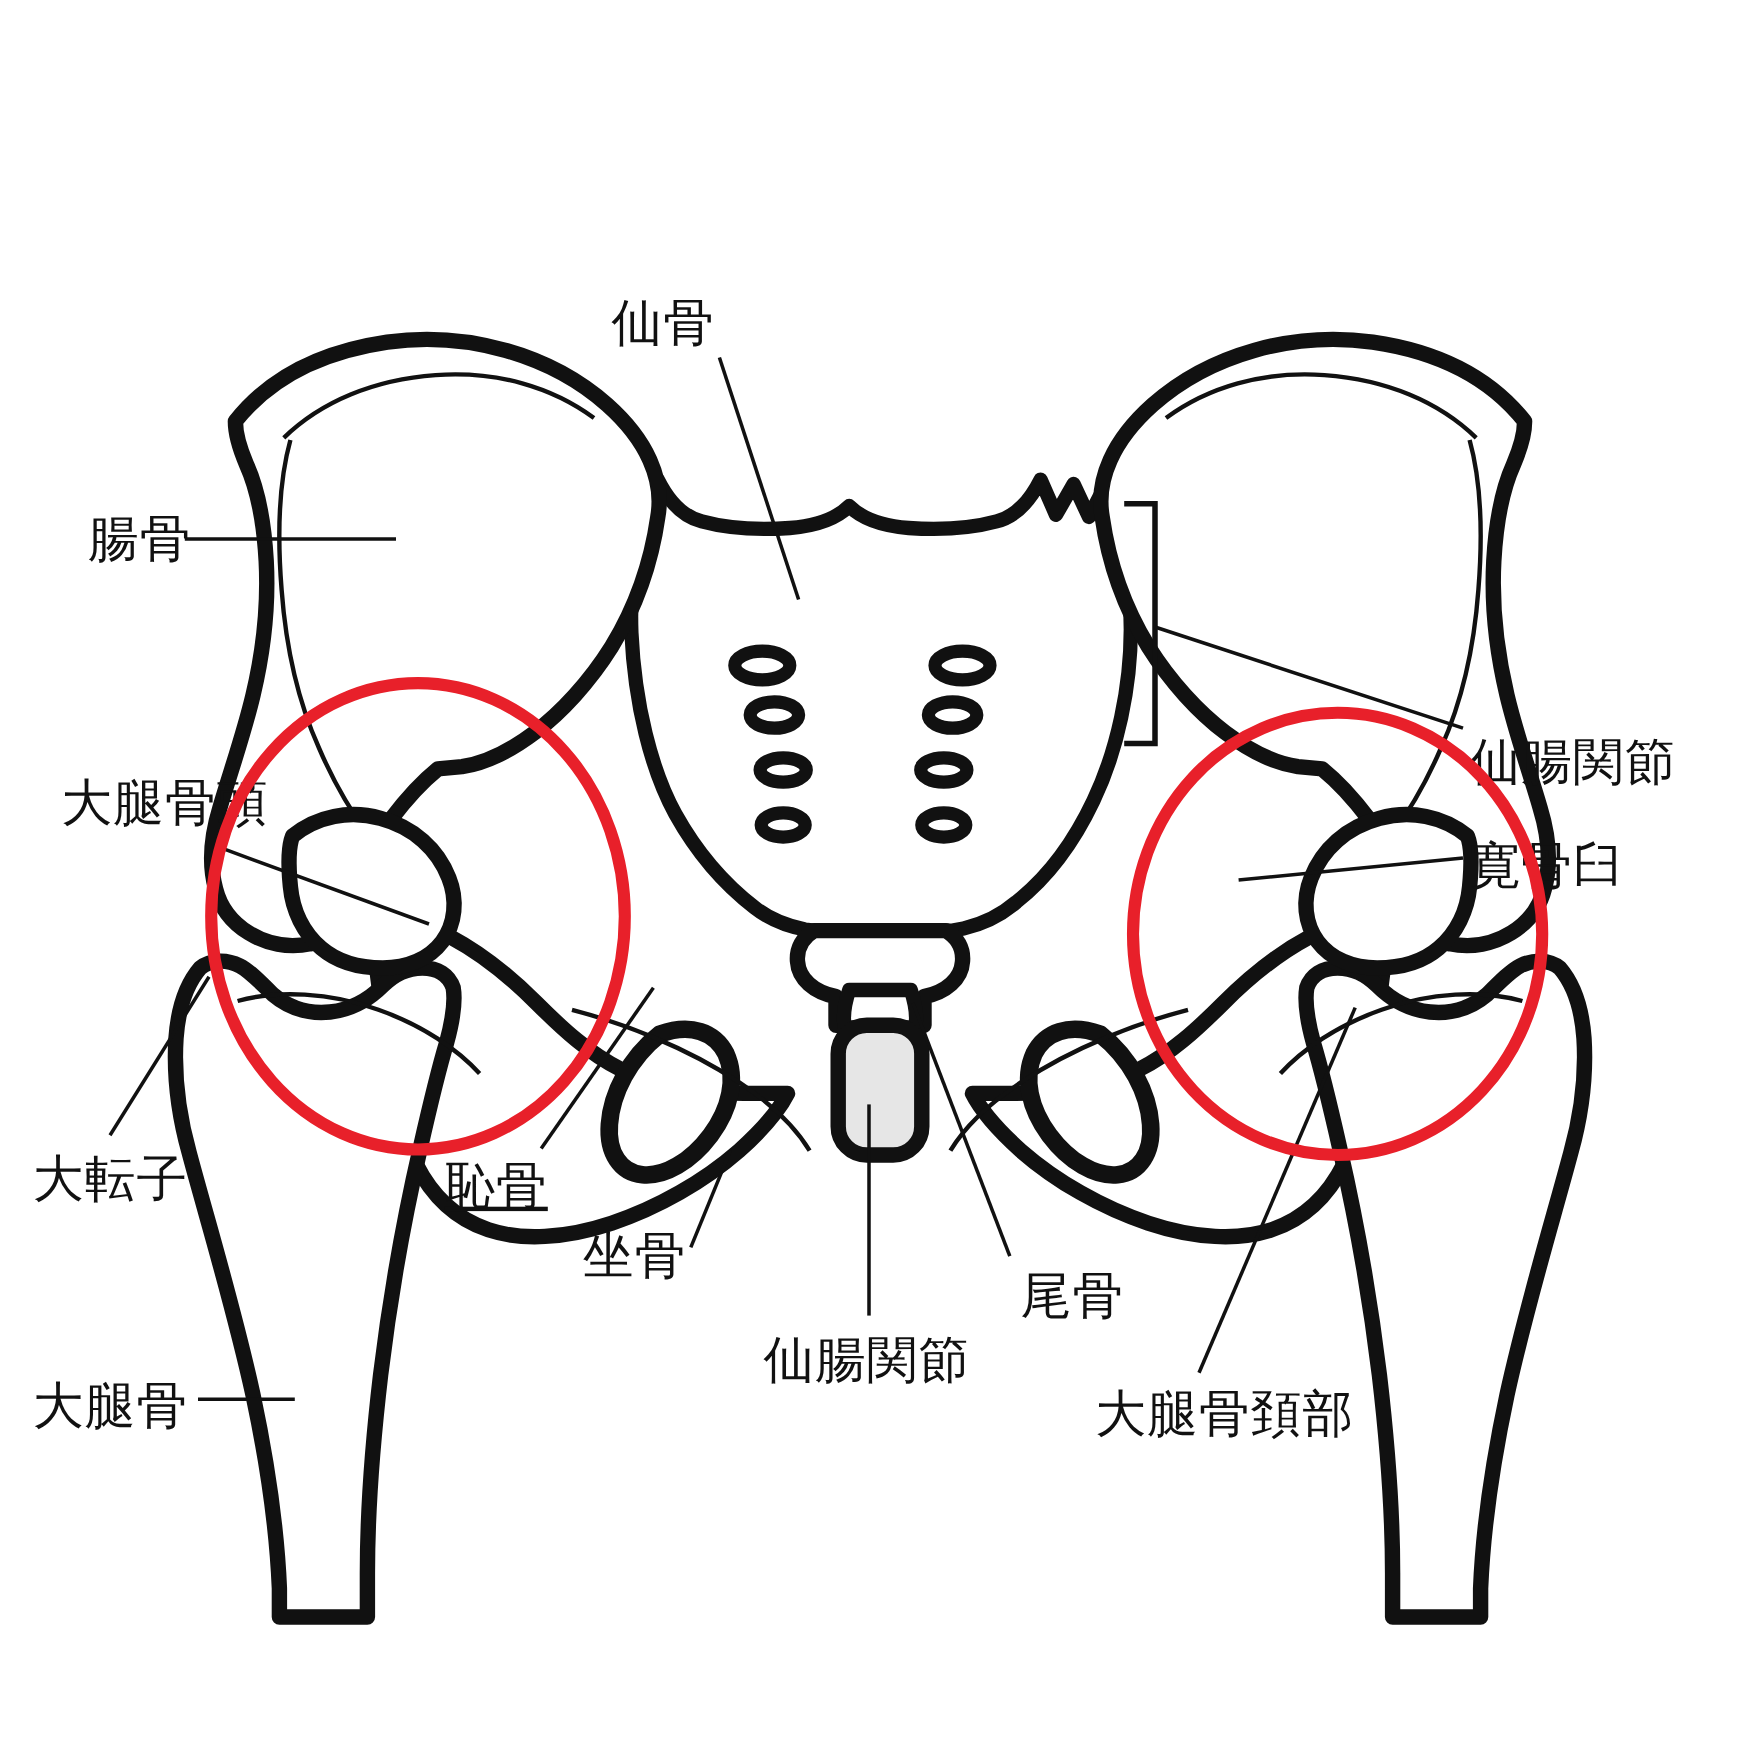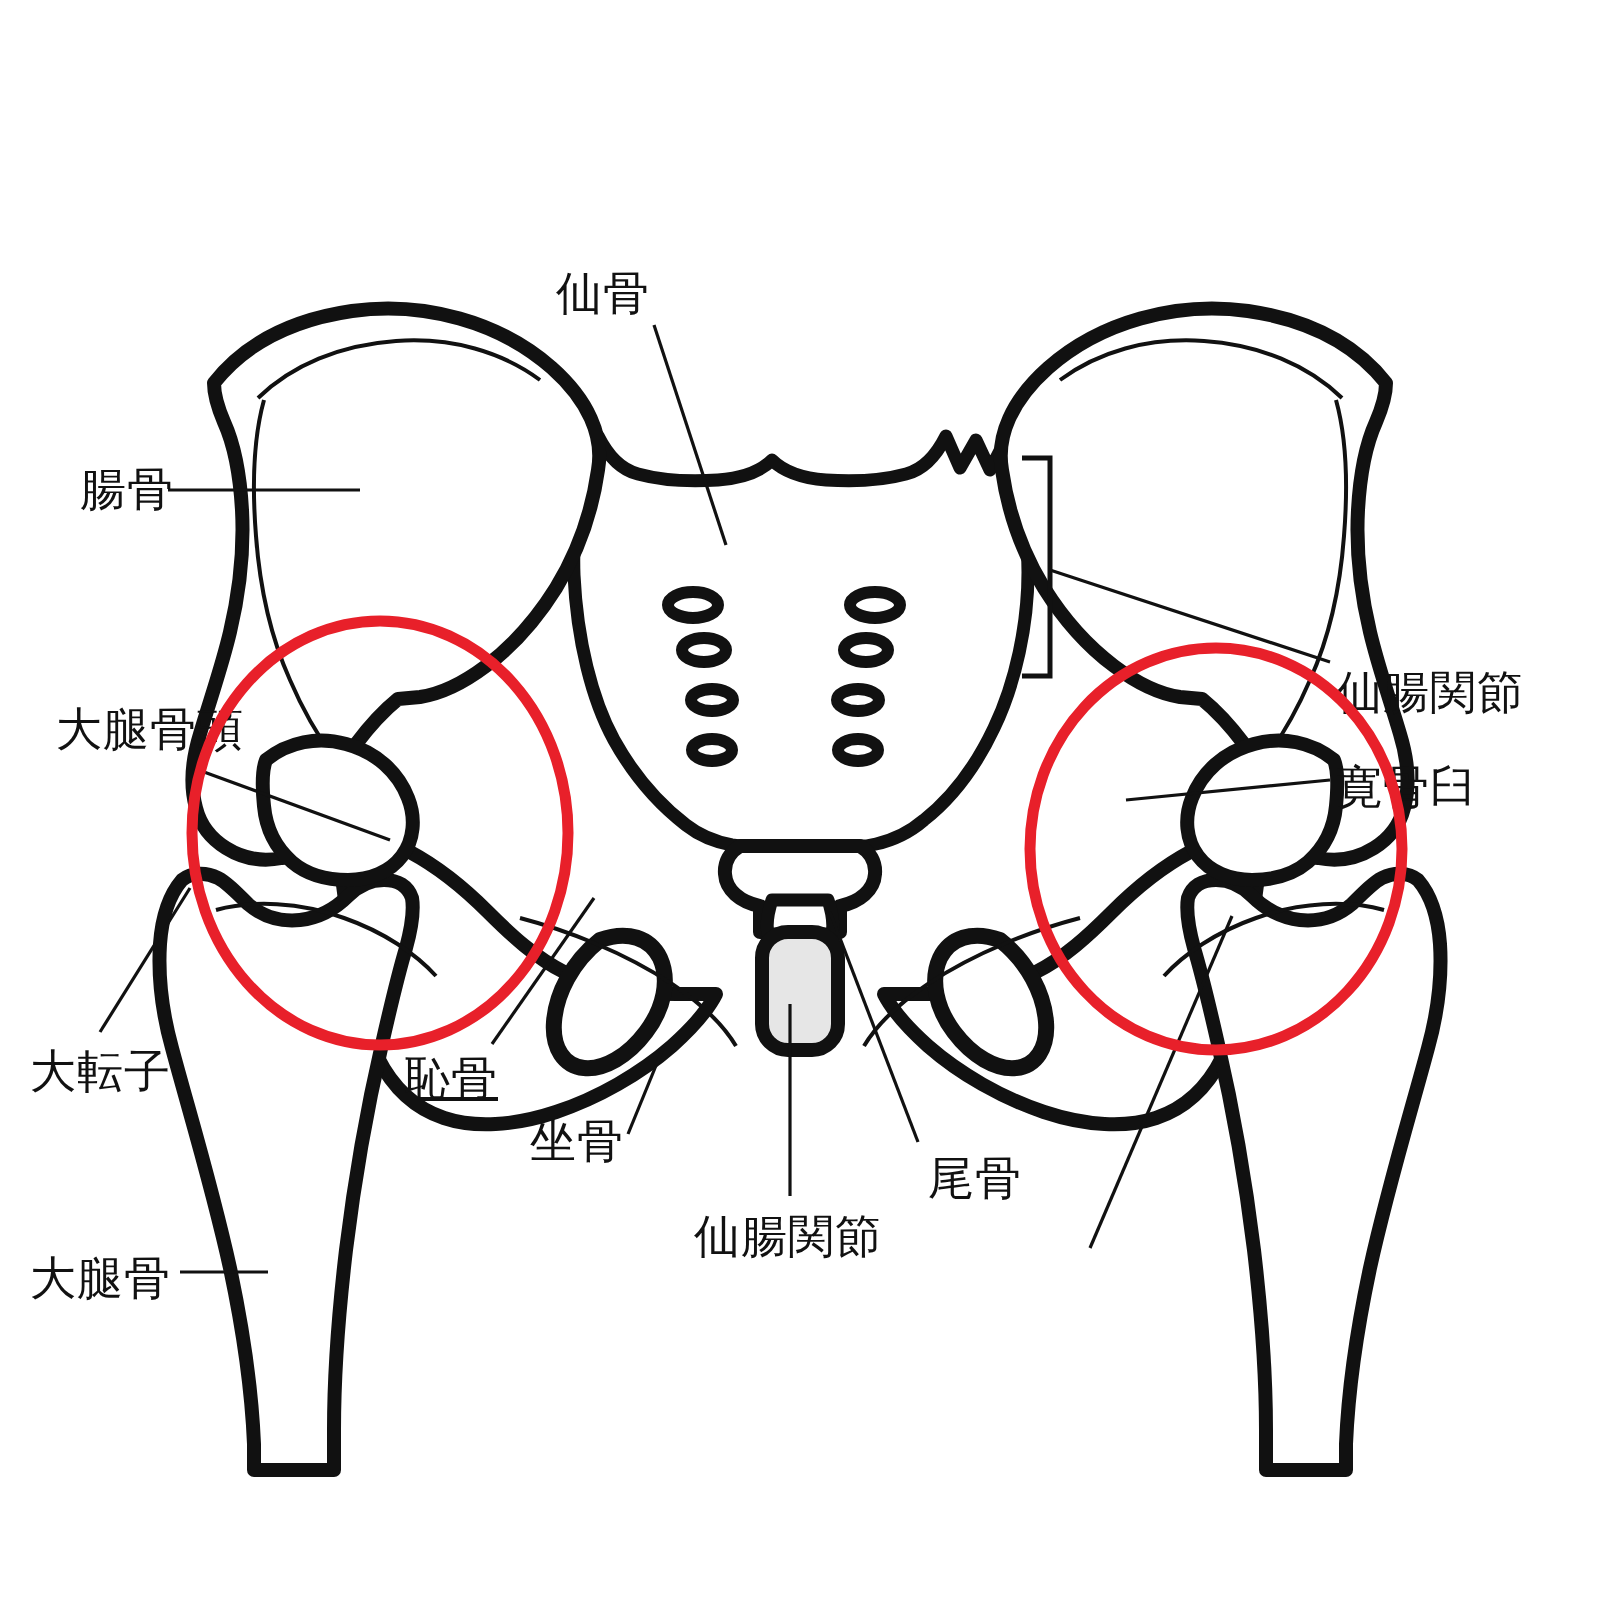--- a/index.html
+++ b/index.html
@@ -282,19 +282,20 @@
   <div class="lbl" style="left:32px;  top:466px;margin-left:48px;">腸骨</div>
   <div class="lbl" style="left:1336px;top:669px;">仙腸関節</div>
   <div class="lbl" style="left:56px;  top:706px;">大腿骨頭</div>
   <div class="lbl" style="left:1336px;top:764px;">寛骨臼</div>
   <div class="lbl" style="left:30px;  top:1048px;">大転子</div>
   <div class="lbl" style="left:404px; top:1055px;text-decoration:underline;">恥骨</div>
   <div class="lbl" style="left:530px; top:1118px;">坐骨</div>
   <div class="lbl" style="left:928px; top:1155px;">尾骨</div>
   <div class="lbl" style="left:694px; top:1213px;">仙腸関節</div>
   <div class="lbl" style="left:30px;  top:1255px;">大腿骨</div>
+  <div class="lbl" style="left:996px; top:1262px;">大腿骨頚部</div>
 
   <svg style="position:absolute;left:0;top:0;width:1600px;height:1600px;pointer-events:none;" viewBox="0 0 1600 1600">
     <ellipse cx="380" cy="833" rx="188" ry="212" fill="none" stroke="#e8202a" stroke-width="11"></ellipse>
     <ellipse cx="1216" cy="849" rx="186" ry="201" fill="none" stroke="#e8202a" stroke-width="11"></ellipse>
   </svg>
 
 </div>
 
 </body></html>

